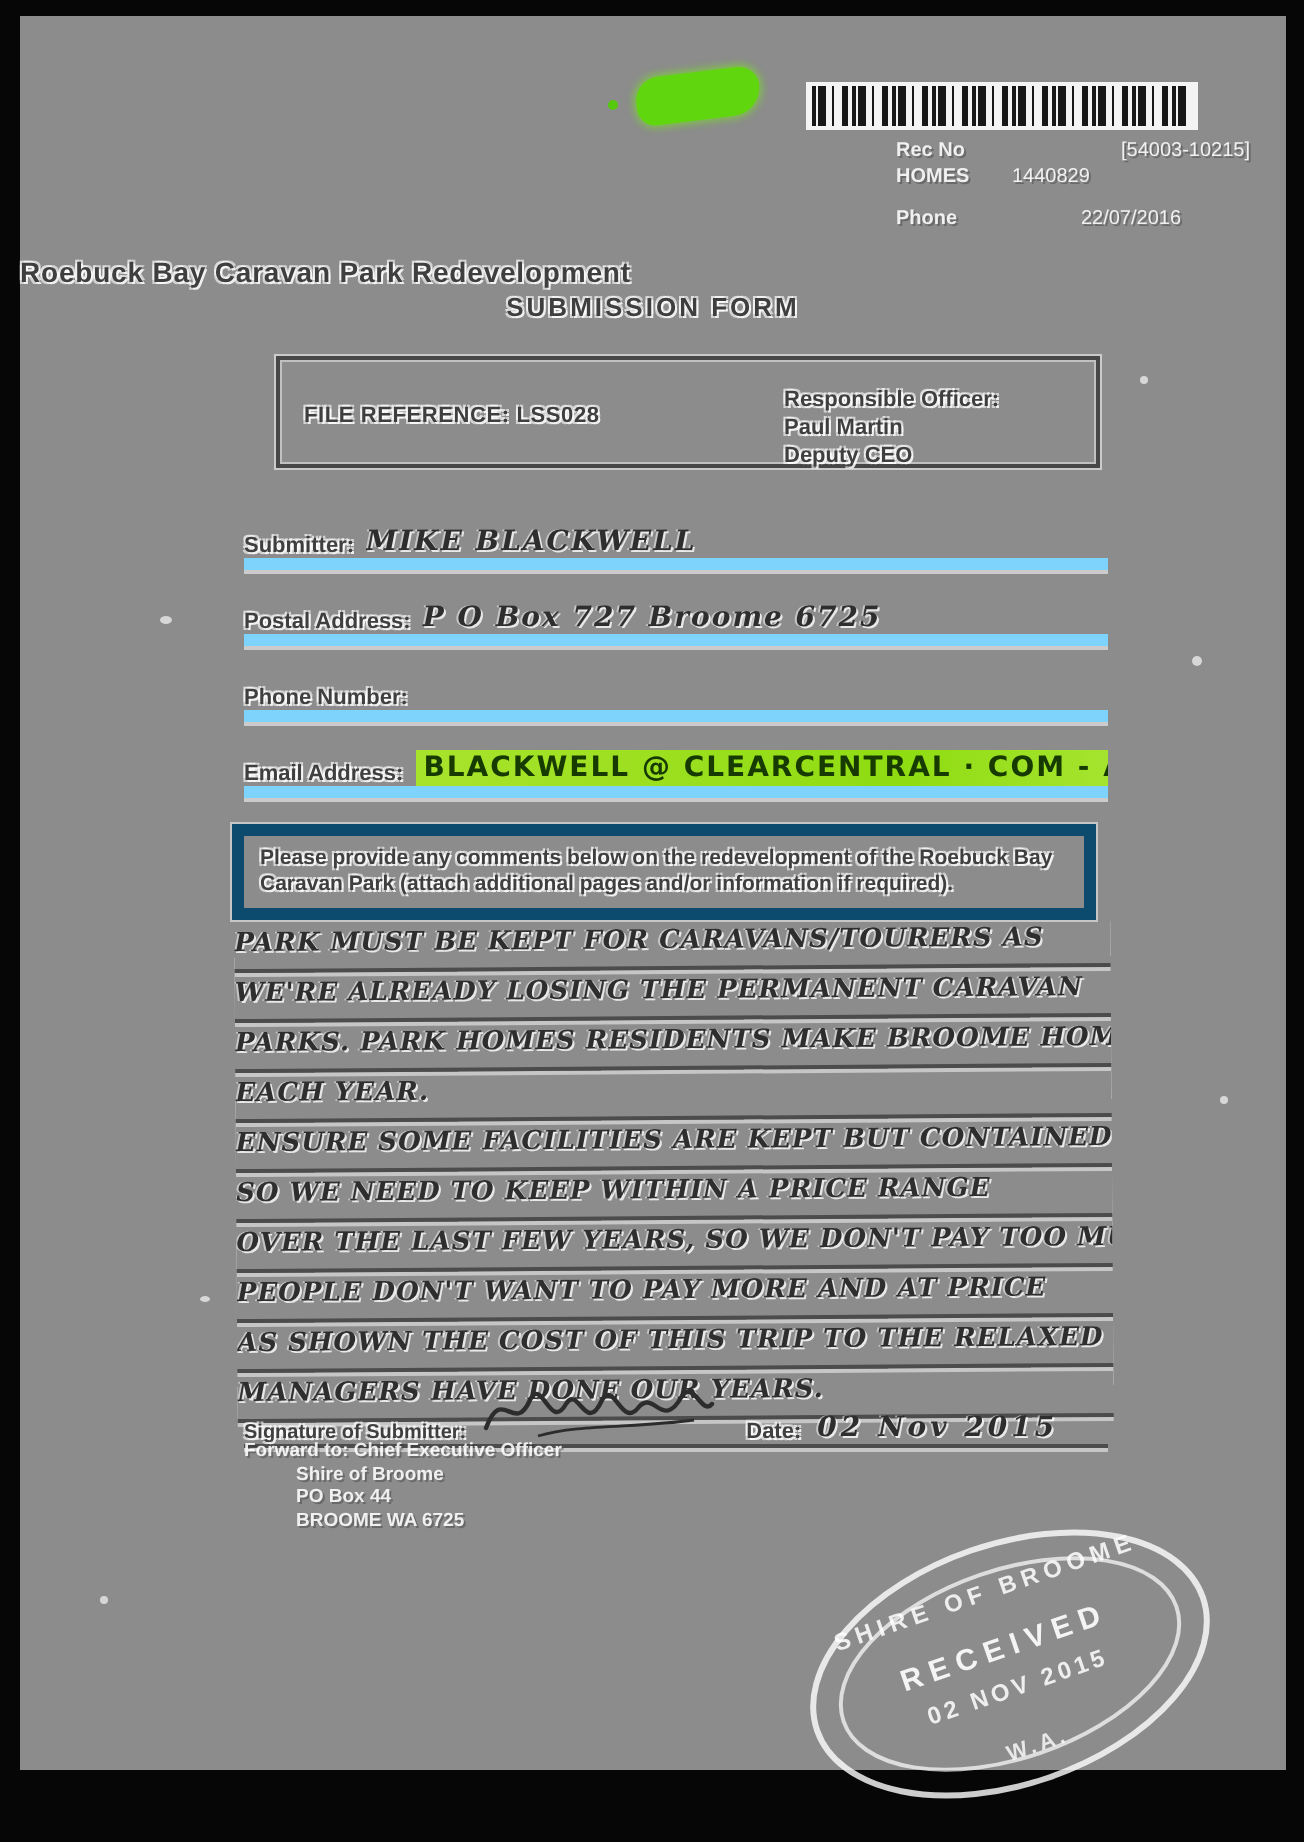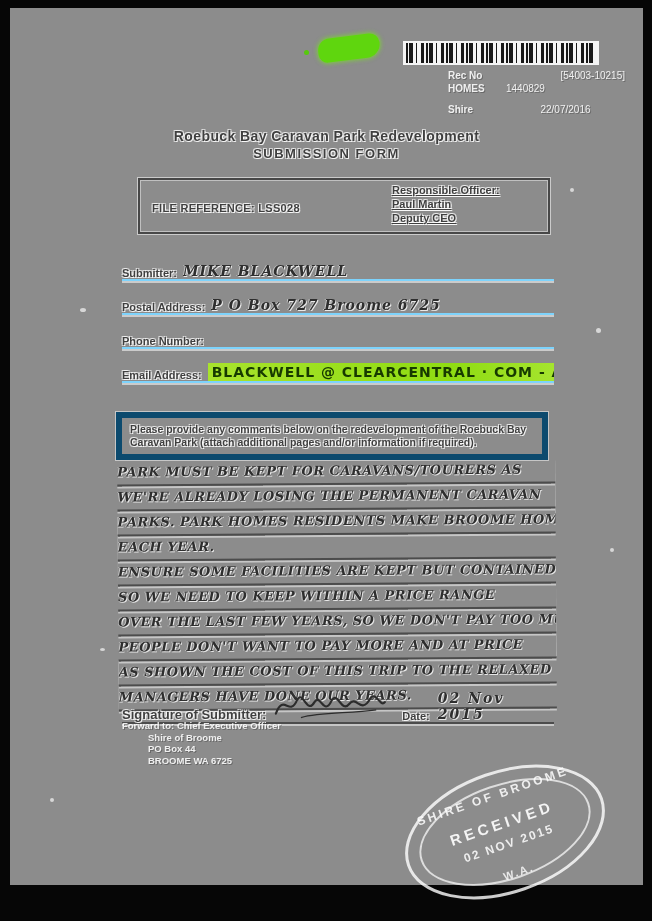--- a/index.html
+++ b/index.html
@@ -21,50 +21,50 @@
     padding:2px 3px;box-sizing:border-box;}
   .barcode{width:100%;height:100%;
     background:repeating-linear-gradient(90deg,#181818 0 2px,#f4f4f4 2px 3px,#181818 3px 7px,
       #f4f4f4 7px 10px,#181818 10px 11px,#f4f4f4 11px 15px,#181818 15px 18px,#f4f4f4 18px 20px);}
   .meta{position:absolute;left:395px;top:62px;width:220px;font-size:10px;line-height:12px;}
   .meta-row{display:flex;margin-bottom:1px;padding-left:43px;}
   .meta-label{width:58px;font-weight:bold;}
   .meta-val{flex:1;}
   .meta-row.date-row{margin-top:9px;}
   
-  .title1{position:absolute;left:0;top:120px;width:100%;text-align:center;font-size:14px;
+  .title1{position:absolute;left:0;top:120px;width:100%;font-size:14px;
     font-weight:bold;letter-spacing:.4px;}
   .title2{position:absolute;left:0;top:138px;width:100%;text-align:center;font-size:13px;
     font-weight:bold;letter-spacing:1.5px;}
   
   .refbox{position:absolute;left:128px;top:170px;width:408px;height:52px;border:2px solid #474747;
     box-shadow:0 0 0 1px rgba(255,255,255,.55), inset 0 0 0 1px rgba(255,255,255,.45);}
   .fileref{position:absolute;left:12px;top:22px;font-size:11px;font-weight:bold;letter-spacing:.3px;}
-  .respcol{position:absolute;left:252px;top:3px;font-size:11px;font-weight:bold;line-height:14px;text-decoration:underline;}
+  .respcol{position:absolute;left:252px;top:13px;font-size:11px;font-weight:bold;line-height:14px;}
   
   .fields{position:absolute;left:112px;top:240px;width:432px;}
-  .frow{display:flex;align-items:flex-end;height:31px;border-bottom:2px solid #7dd3fc;
+  .frow{display:flex;align-items:flex-end;height:31px;border-bottom:6px solid #7dd3fc;
     box-shadow:0 2px 0 rgba(255,255,255,.55);margin-bottom:1px;}
   .flabel{font-size:11px;font-weight:bold;white-space:nowrap;padding-right:6px;}
   .fvalue{flex:1;font-size:14px;letter-spacing:1px;white-space:nowrap;overflow:hidden;}
   .fvalue.hl-green{background:linear-gradient(90deg,#a8e32c,#8fdc12 70%,#a5e42e);color:#173a00;
     text-shadow:none;font-family:"DejaVu Sans",sans-serif;font-style:normal;font-weight:bold;
     padding:1px 4px;}
   
   .instr{position:absolute;left:106px;top:404px;width:432px;border:6px solid #0c4a6e;
     box-shadow:0 0 0 1px rgba(255,255,255,.5);padding:5px 8px;box-sizing:border-box;
     font-size:10.5px;font-weight:bold;line-height:13px;}
   
   .comments{position:absolute;left:108px;top:452px;width:438px;transform:rotate(-.4deg);}
   .cline{height:23px;border-bottom:2px solid #4c4c4c;box-shadow:0 2px 0 rgba(255,255,255,.5);
     font-size:13px;letter-spacing:.5px;white-space:nowrap;overflow:hidden;line-height:22px;}
   
   .sigrow{position:absolute;left:112px;top:680px;width:432px;display:flex;align-items:flex-end;
     height:34px;border-bottom:2px solid #4c4c4c;box-shadow:0 2px 0 rgba(255,255,255,.5);}
-  .siglabel{font-size:13px;font-weight:bold;white-space:nowrap;}
+  .siglabel{font-size:10px;font-weight:bold;white-space:nowrap;}
   .sigart{width:120px;height:34px;margin:0 6px;}
   .datelabel{font-size:11px;font-weight:bold;margin-left:8px;}
   .dateval{font-size:14px;letter-spacing:2px;margin-left:8px;}
   
   .footer{position:absolute;left:112px;top:712px;font-size:9.5px;line-height:11.5px;font-weight:bold;}
   .footer .ind{padding-left:26px;}
   
   .stamp{position:absolute;left:388px;top:758px;width:214px;height:132px;transform:rotate(-19deg);}
   .stamp svg{width:100%;height:100%;}
   .speck{position:absolute;background:rgba(255,255,255,.65);border-radius:50%;}
@@ -84,21 +84,21 @@
     <div class="meta ghost">
       <div class="meta-row">
         <span class="meta-label">Rec No</span>
         <span class="meta-val" style="text-align:right">[54003-10215]</span>
       </div>
       <div class="meta-row">
         <span class="meta-label">HOMES</span>
         <span class="meta-val">1440829</span>
       </div>
       <div class="meta-row date-row">
-        <span class="meta-label">Shire</span>
+        <span class="meta-label">Phone</span>
         <span class="meta-val" style="text-align:center">22/07/2016</span>
       </div>
     </div>
 
     <div class="title1 print">Roebuck Bay Caravan Park Redevelopment</div>
     <div class="title2 print">SUBMISSION FORM</div>
 
     <div class="refbox">
       <div class="fileref print">
         <span>FILE REFERENCE:</span>

